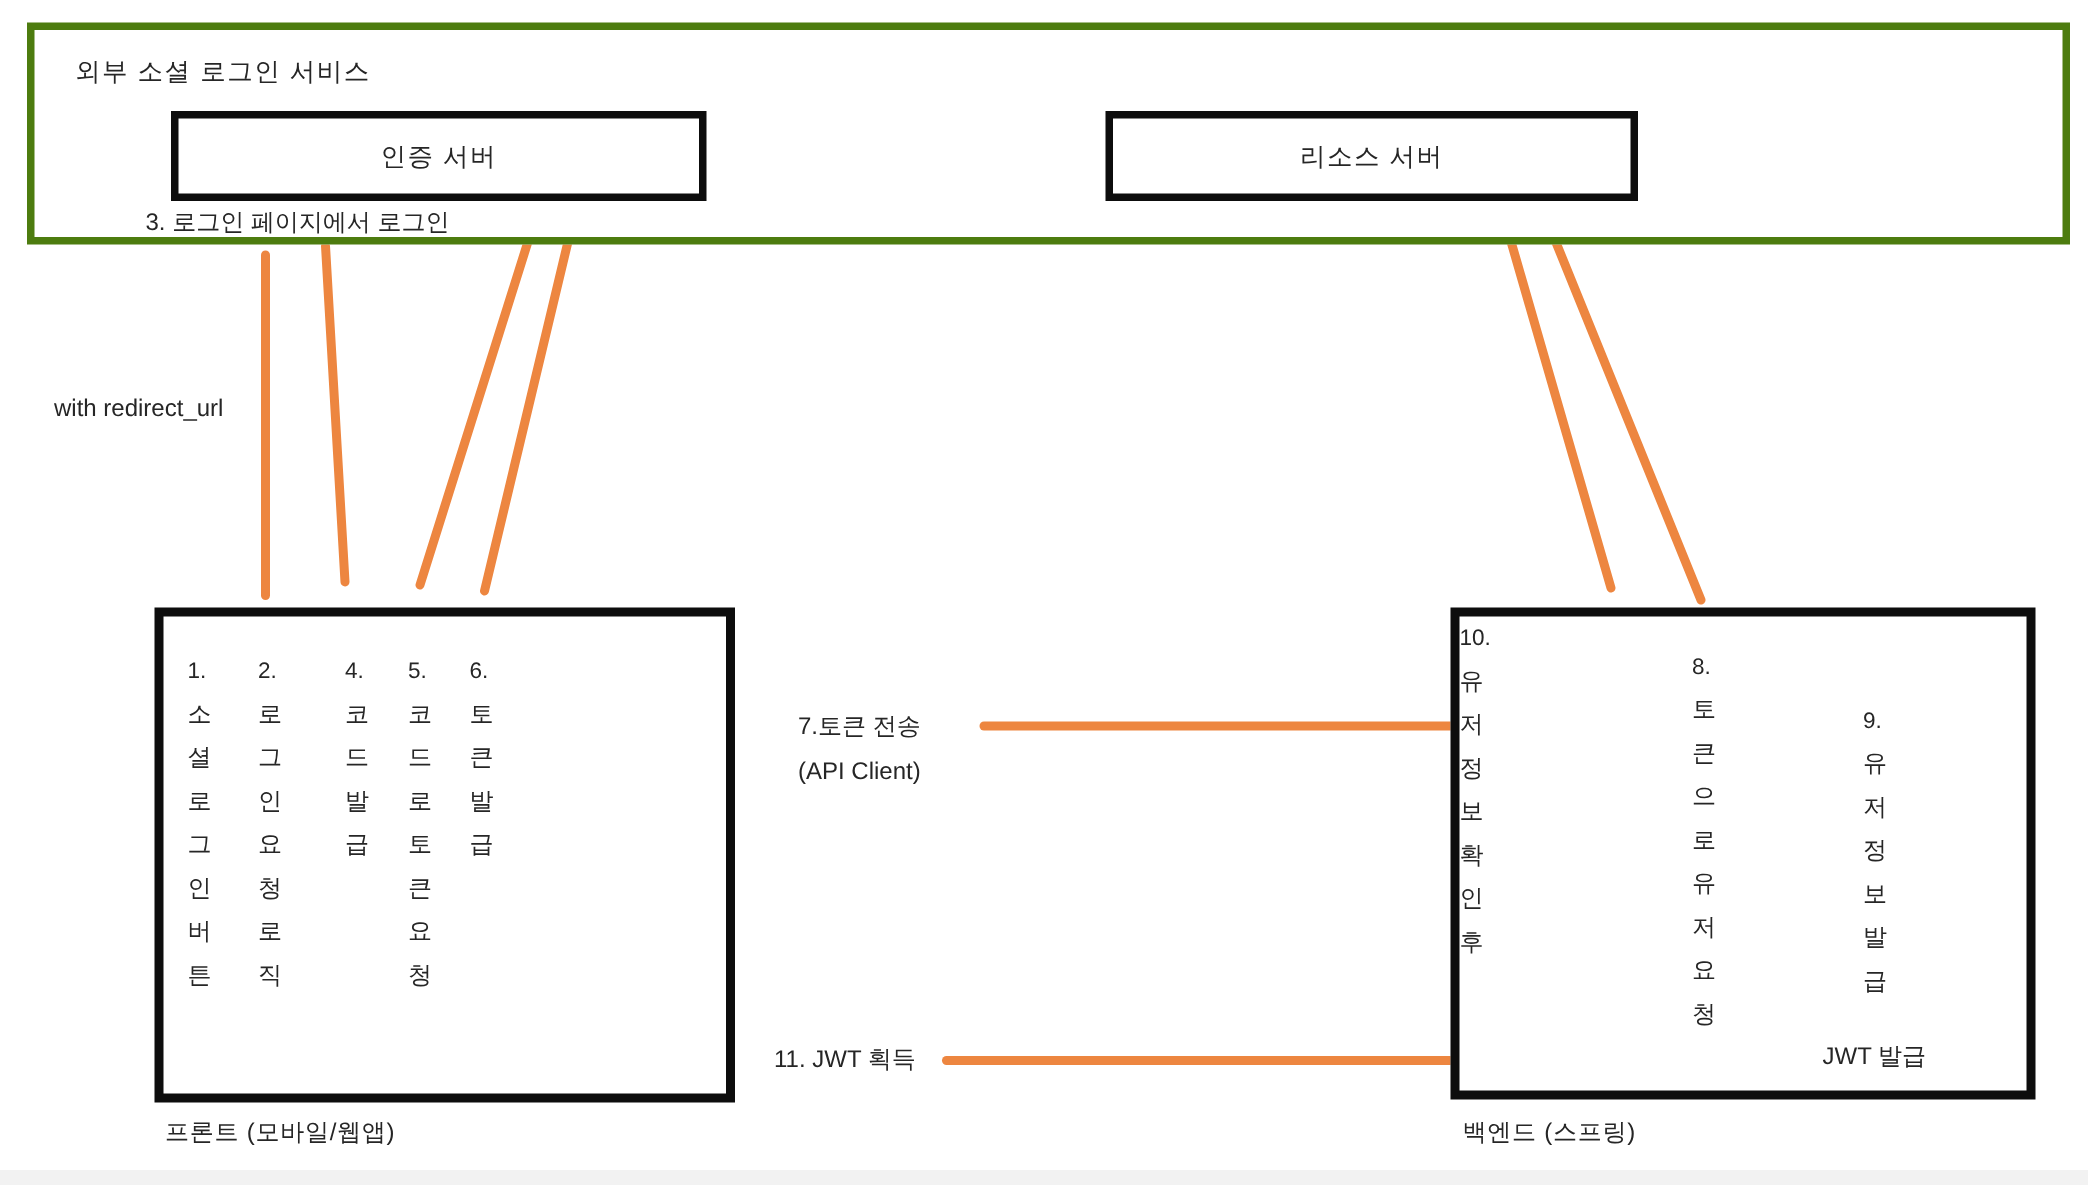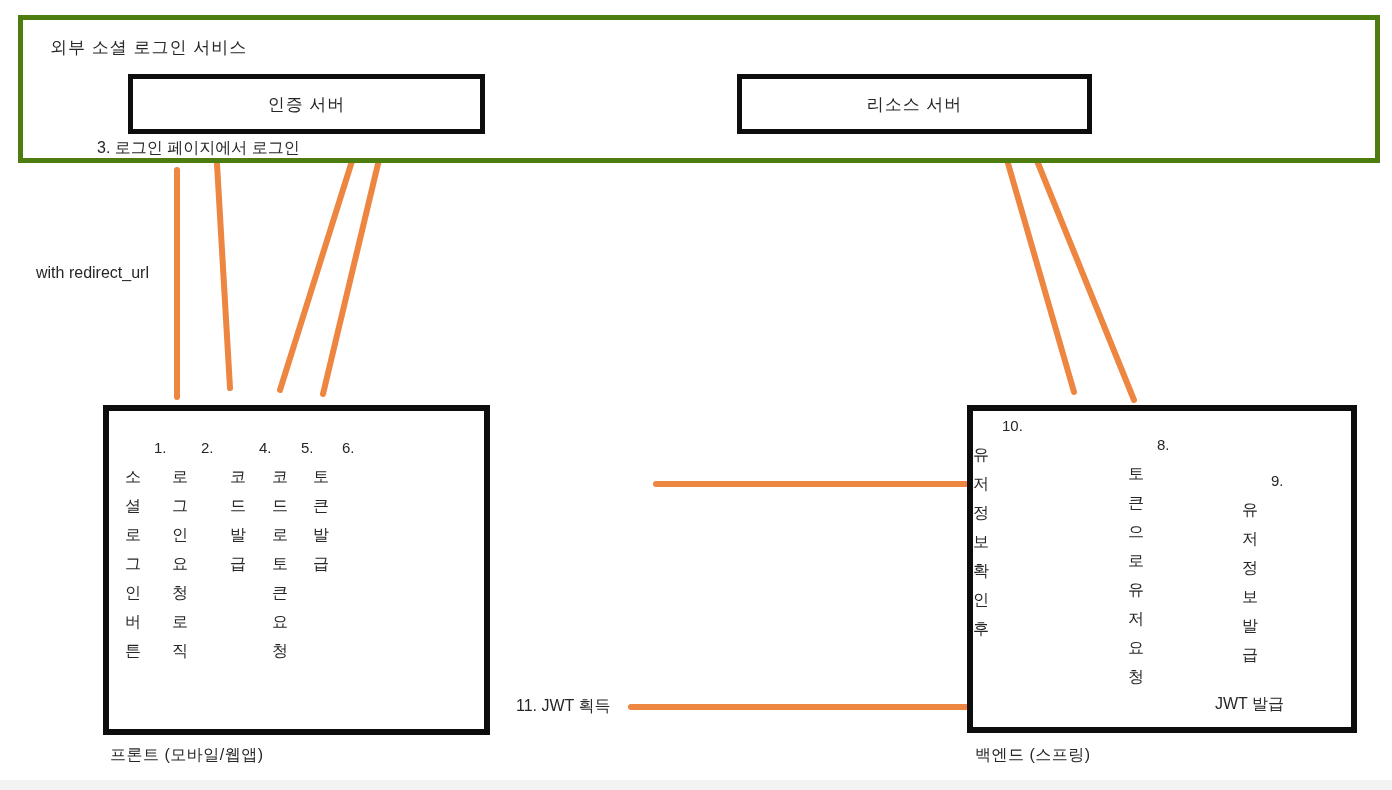--- a/index.html
+++ b/index.html
@@ -38,35 +38,35 @@
     height: 60px;
     border: 5px solid #0d0d0d;
     box-sizing: border-box;
     background: #ffffff;
     display: flex;
     align-items: center;
     justify-content: center;
     font-size: 17px;
     letter-spacing: 1px;
   }
-  .server-box.auth { left: 105px; width: 357px; }
+  .server-box.auth { left: 91px; width: 357px; }
   .server-box.resource { left: 714px; width: 355px; }
 
   
   .comp-box {
     position: absolute;
     border: 6px solid #0d0d0d;
     box-sizing: border-box;
     background: #ffffff;
   }
   .comp-box.frontend { left: 103px; top: 405px; width: 387px; height: 330px; }
   .comp-box.backend  { left: 967px; top: 405px; width: 390px; height: 328px; }
 
   .vcol { position: absolute; width: 30px; }
-  .vnum  { font-size: 15px; height: 29px; line-height: 29px; margin-left: 29px; }
+  .vnum  { font-size: 15px; height: 29px; line-height: 29px; }
   .vchar { font-size: 16px; height: 29px; line-height: 29px; }
 
   
   .frontend .vcol:nth-child(1) { left: 16px;  top: 22px; }
   .frontend .vcol:nth-child(2) { left: 63px;  top: 22px; }
   .frontend .vcol:nth-child(3) { left: 121px; top: 22px; }
   .frontend .vcol:nth-child(4) { left: 163px; top: 22px; }
   .frontend .vcol:nth-child(5) { left: 204px; top: 22px; }
   
   .backend .vcol:nth-child(1) { left: 109px; top: 19px; }
@@ -135,20 +135,24 @@
     <div class="server-box auth">
       <span>인증 서버</span>
     </div>
     <div class="server-box resource">
       <span>리소스 서버</span>
     </div>
   </div>
 
   <div class="note step3">3. 로그인 페이지에서 로그인</div>
   <div class="note redirect">with redirect_url</div>
+  <div class="note step7">
+    <div>7.토큰 전송</div>
+    <div>(API Client)</div>
+  </div>
   <div class="note step11">11. JWT 획득</div>
 
   <div class="comp-box frontend" id="frontend-box">
       <div class="vcol">
         <div class="vnum">1.</div>
         <div class="vchar">소</div>
         <div class="vchar">셜</div>
         <div class="vchar">로</div>
         <div class="vchar">그</div>
         <div class="vchar">인</div>

